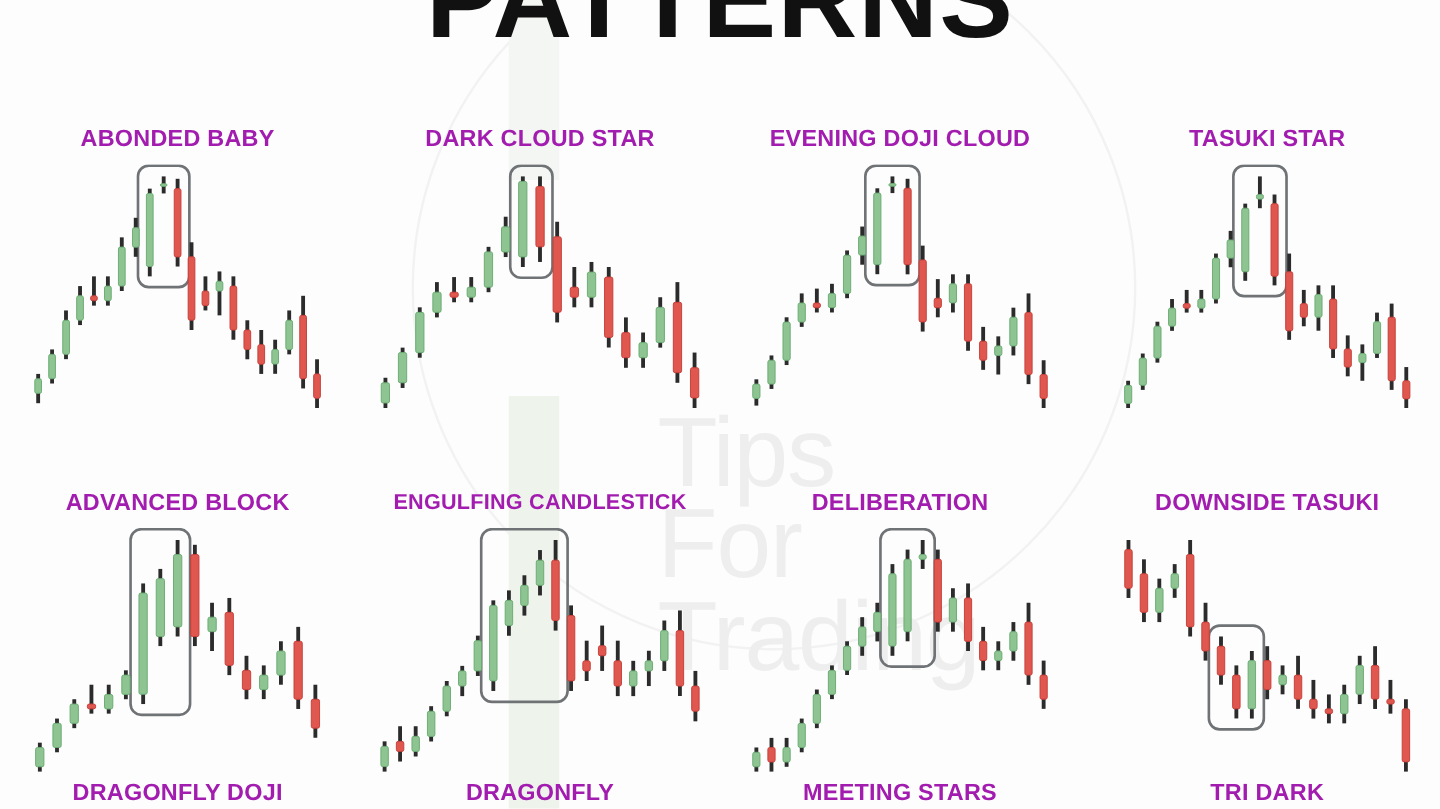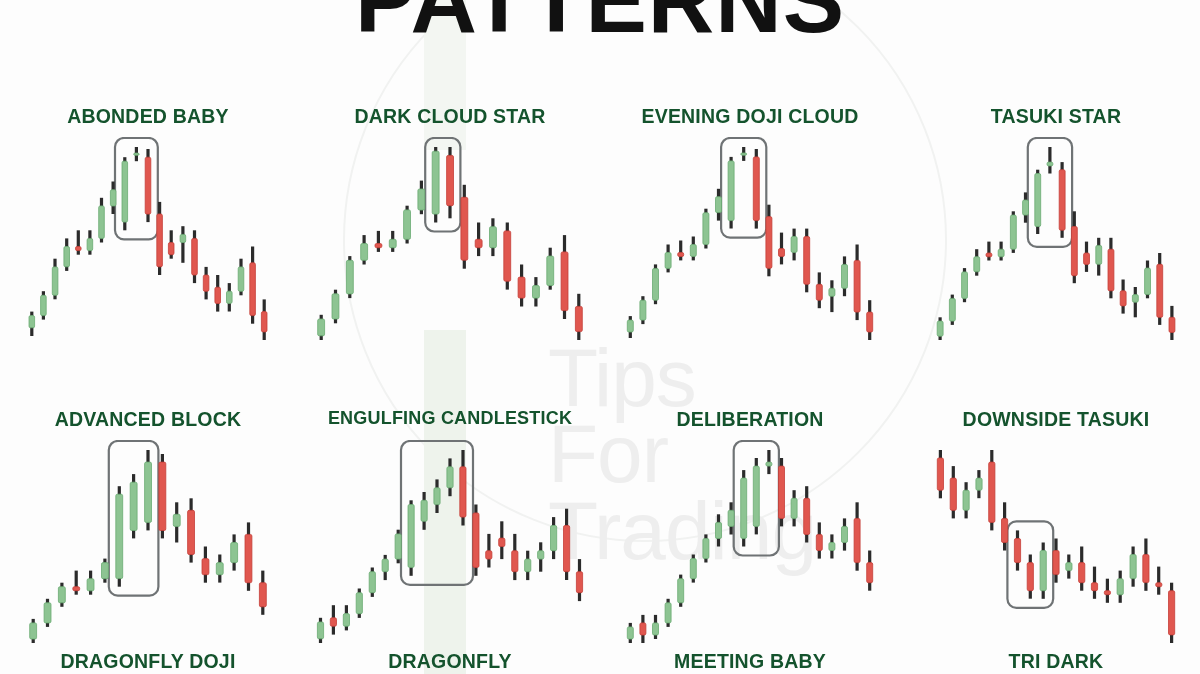--- a/index.html
+++ b/index.html
@@ -65,21 +65,21 @@
 
   
   .panel{position:absolute;}
   .panel-label{
     position:absolute;
     top:0;left:0;width:100%;
     text-align:center;
     font-size:19.5px;
     font-weight:700;
     letter-spacing:0.2px;
-    color:#14532d;
+    color:#a21caf;
     white-space:nowrap;
   }
   .chart{
     position:absolute;
     left:0;
     width:100%;
   }
   .chart svg{display:block;width:100%;height:100%;}
 </style>
 </head>
@@ -476,20 +476,20 @@
           </svg>
         </div>
       </div>
       <div class="panel" style="left: 12px; top: 650px; width: 272px;">
         <div class="panel-label">DRAGONFLY DOJI</div>
       </div>
       <div class="panel" style="left: 300px; top: 650px; width: 300px;">
         <div class="panel-label">DRAGONFLY</div>
       </div>
       <div class="panel" style="left: 610px; top: 650px; width: 280px;">
-        <div class="panel-label">MEETING BABY</div>
+        <div class="panel-label">MEETING STARS</div>
       </div>
       <div class="panel" style="left: 920px; top: 650px; width: 272px;">
         <div class="panel-label">TRI DARK</div>
       </div>
     </div>
 
 </div>
 
 </body></html>

